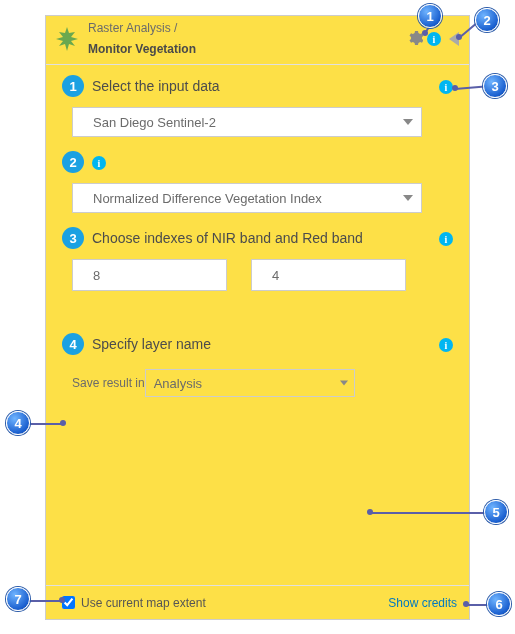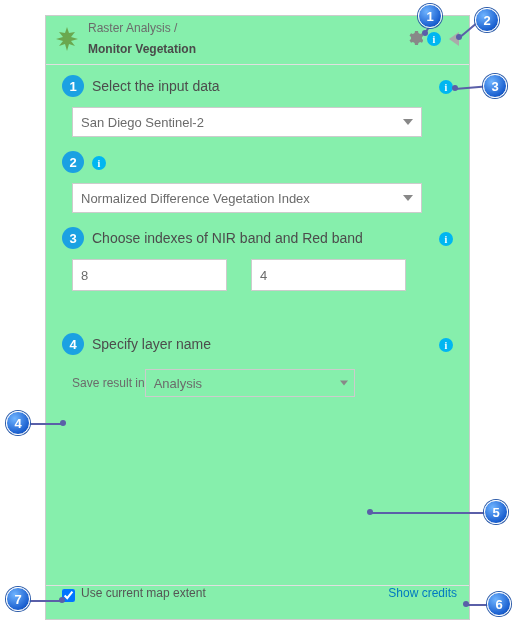--- a/index.html
+++ b/index.html
@@ -13,21 +13,21 @@
     height: 634px;
     position: relative;
   }
   .panel {
     position: absolute;
     left: 45px;
     top: 15px;
     width: 425px;
     height: 605px;
     border: 1px solid #ccc;
-    background: #86efac;
+    background: #fde047;
   }
   .header {
     display: flex;
     align-items: center;
     padding: 6px 10px 8px 6px;
     border-bottom: 1px solid #e0e0e0;
     gap: 6px;
   }
   .leaf-icon svg { display:block; }
   .titles { flex: 1; line-height: 1.1; }
@@ -51,21 +51,21 @@
   .num-badge {
     width:22px; height:22px; border-radius:50%; background:#1ba1e2;
     color:#fff; display:flex; align-items:center; justify-content:center;
     font-size:13px; font-weight:bold; flex-shrink:0;
   }
   .sec-label { flex:1; font-size:14px; color:#4c4c4c; }
   .sec-info { flex-shrink:0; }
   .sec-info .info-blue { width:14px; height:14px; font-size:10px; }
   .dropdown, .textin {
     border:1px solid #ccc; background:#fff; height:30px;
-    padding: 0 8px; display:flex; align-items:center;
+    padding: 0 20px; display:flex; align-items:center;
     color:#6b6b6b; width: 350px; margin-left: 10px;
     position:relative; cursor:pointer;
   }
   .dropdown .dd-arrow {
     position:absolute; right:8px; top:50%; transform:translateY(-50%);
     width:0; height:0; border-left:5px solid transparent;
     border-right:5px solid transparent; border-top:6px solid #888;
   }
   .two-inputs { display:flex; gap:24px; margin-left:10px; }
   .two-inputs .textin {
@@ -76,21 +76,21 @@
   .save-row { display:flex; align-items:center; margin: 14px 0 0 10px; }
   .save-lbl { font-size:12px; color:#6b6b6b; }
   .save-dd { border:1px solid #ccc; height:26px; width:210px; padding:13px 8px;
     display:flex; align-items:center; color:#6b6b6b; position:relative; cursor:pointer; }
   .save-dd .dd-arrow { position:absolute; right:6px; top:50%; transform:translateY(-50%);
     width:0; height:0; border-left:4px solid transparent;
     border-right:4px solid transparent; border-top:5px solid #888; }
   .footer {
     position:absolute; left:0; right:0; bottom:0;
     border-top:1px solid #e0e0e0; height:34px;
-    display:flex; align-items:flex-start; padding:0 12px;
+    display:flex; align-items:center; padding:0 12px;
     font-size:12px; color:#555;
   }
   .footer input[type=checkbox]{ margin-right:6px; }
   .footer .spacer { flex:1; }
   .show-credits { color:#0079c1; cursor:pointer; }
 
   
   .callout {
     position:absolute; width:24px; height:24px; border-radius:50%;
     background: radial-gradient(circle at 35% 30%, #6fb4ff 0%, #1a5fcf 70%, #0d3e94 100%);

